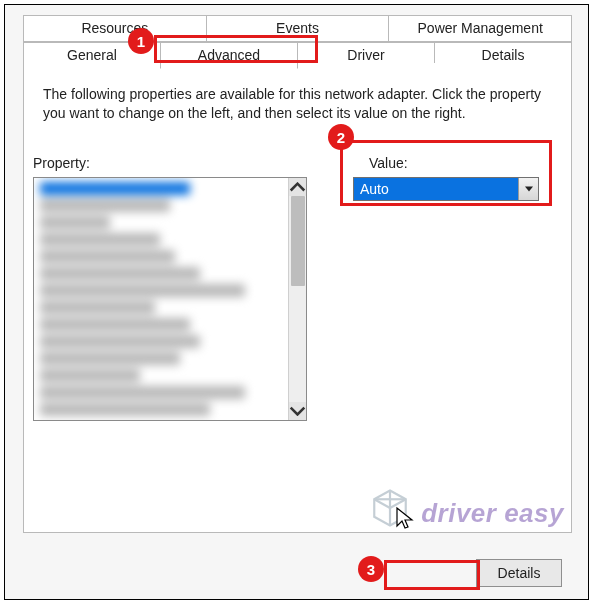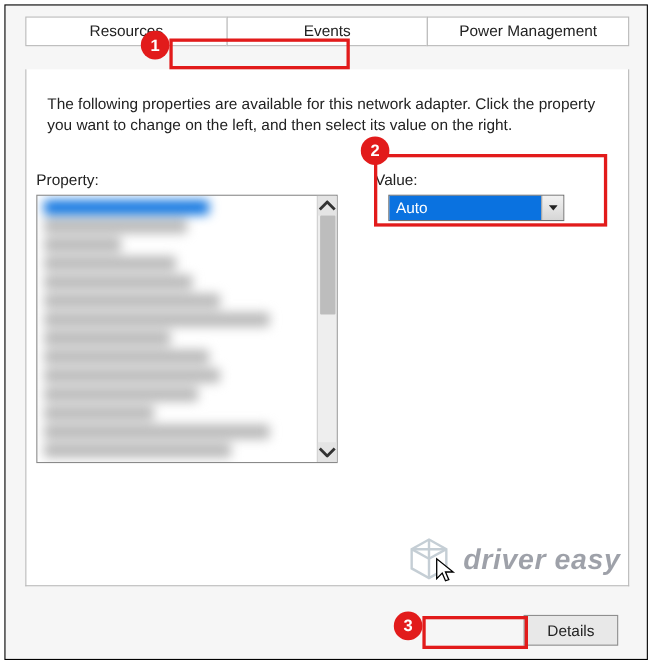--- a/index.html
+++ b/index.html
@@ -62,21 +62,21 @@
     line-height: 1.35;
     color: #222;
   }
   .property-label {
     position: absolute;
     left: 28px; top: 150px;
     font-size: 14px;
   }
   .value-label {
     position: absolute;
-    left: 336px; top: 150px;
+    left: 364px; top: 150px;
     font-size: 14px;
   }
   .property-list {
     position: absolute;
     left: 28px; top: 172px;
     width: 274px; height: 244px;
     border: 1px solid #8a8a8a;
     background: #fff;
     overflow: hidden;
   }
@@ -109,21 +109,21 @@
   .scroll-thumb {
     position: absolute;
     top: 18px; left: 2px;
     width: 14px; height: 90px;
     background: #bdbdbd;
     border-radius: 1px;
   }
   .value-combo {
     position: absolute;
     left: 348px; top: 172px;
-    width: 160px; height: 24px;
+    width: 186px; height: 24px;
     border: 1px solid #707070;
     background: #fff;
     display: flex;
     align-items: stretch;
   }
   .value-combo .sel {
     flex: 1;
     background: #0a72e0;
     color: #fff;
     font-size: 14px;
@@ -171,24 +171,24 @@
     font-weight: bold;
     font-size: 15px;
     display: flex; align-items: center; justify-content: center;
     z-index: 60;
     pointer-events: none;
   }
   
   .watermark {
     position: absolute;
     right: 24px; bottom: 70px;
-    display: flex; align-items: center;
+    display: flex; align-items: flex-end;
     gap: 10px;
     opacity: 0.40;
-    color: #0f172a;
+    color: #4c1d95;
     font-style: italic;
     pointer-events: none;
     z-index: 5;
   }
   .watermark .logo {
     width: 42px; height: 42px;
   }
   .watermark .wm-text .line1 {
     font-size: 26px;
     font-weight: 600;
@@ -207,20 +207,26 @@
 </head>
 <body>
 
 <div class="window">
 
   <div class="tabs">
     <div class="tab-row">
       <div class="tab">Resources</div>
       <div class="tab">Events</div>
       <div class="tab">Power Management</div>
+    </div>
+    <div class="tab-row">
+      <div class="tab">General</div>
+      <div class="tab selected">Advanced</div>
+      <div class="tab">Driver</div>
+      <div class="tab">Details</div>
     </div>
   </div>
 
   <div class="tab-content-frame"></div>
 
   <div class="desc">The following properties are available for this network adapter. Click the property you want to change on the left, and then select its value on the right.</div>
 
   <div class="property-label">Property:</div>
   <div class="value-label">Value:</div>
 

